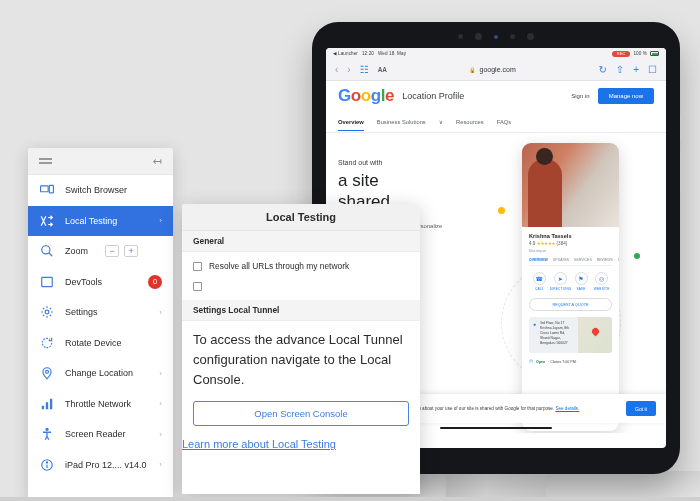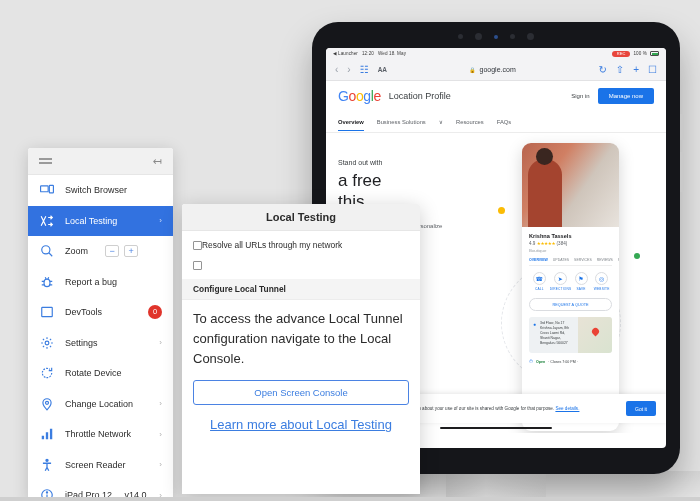--- a/index.html
+++ b/index.html
@@ -60,21 +60,21 @@
   .sf-ico.act { color:#3b7de0; }
   .sf-aa { font-size:6.5px; color:#5b6068; font-weight:bold; }
   .sf-url { flex:1; display:flex; align-items:center; justify-content:center; gap:3px;
       font-size:7px; color:#30343a; }
   .lockico { font-size:5.5px; color:#4a4e55; }
   .sf-right { display:flex; gap:9px; align-items:center; }
 
   
   .g-head { height:30px; background:#fff; display:flex; align-items:center;
       padding:0 12px; gap:8px; }
-  .g-logo { font-size:14px; font-weight:normal; letter-spacing:-0.4px; }
+  .g-logo { font-size:17px; font-weight:bold; letter-spacing:-0.4px; }
   .g-logo .b{color:#4285f4}.g-logo .r{color:#ea4335}.g-logo .y{color:#fbbc05}.g-logo .g{color:#34a853}
   .g-title { font-size:9px; color:#3c4043; }
   .g-flex { flex:1; }
   .g-signin { font-size:6px; color:#3c4043; }
   .g-manage { background:#1a73e8; color:#fff; font-size:6px; border-radius:2px;
       padding:5px 11px; }
 
   .g-nav { height:22px; background:#fff; display:flex; align-items:center; gap:13px;
       padding:0 12px; border-bottom:1px solid #ececec; }
   .g-nav span { font-size:5.8px; color:#5f6368; }
@@ -179,35 +179,35 @@
     box-shadow:0 4px 20px rgba(0,0,0,0.2);
     overflow:hidden;
   }
   .md-title { height:27px; background:#f1f1f1; display:flex; align-items:center;
       justify-content:center; font-size:11px; font-weight:bold; color:#2b2b2b;
       border-bottom:1px solid #e6e6e6;}
   .md-sec { height:21px; background:#f4f4f4; display:flex; align-items:center;
       padding:0 11px; font-size:8.4px; font-weight:bold; color:#2b2b2b;
       border-bottom:1px solid #ececec;}
   .md-body { padding:9px 11px 0; }
-  .chk-row { display:flex; align-items:flex-start; margin-bottom:9px;}
+  .chk-row { display:flex; align-items:flex-start; gap:7px; margin-bottom:9px;}
   .chkbox { width:9px;height:9px; border:1px solid #949494; border-radius:1px;
       background:#fff; margin-top:1px; flex:none;}
   .chk-lbl { font-size:8.4px; color:#2b2b2b; line-height:1.3;}
   .note { border:1px solid #d9d0b4; border-left:3px solid #9a8232; border-radius:2px;
       padding:8px 9px; margin:0 0 9px 11px; width:213px; }
   .note p { font-size:8.4px; line-height:1.6; color:#2b2b2b;}
   .note b { font-weight:bold; }
   .note a { color:#3b7de0; text-decoration:underline;}
   .md-sec2 { margin-top:3px; }
   .md-para { font-size:13px; line-height:1.55; color:#2b2b2b; padding:9px 11px 0;}
   .md-btn { margin:11px 11px 0; border:1px solid #4b83e3; border-radius:3px;
       color:#3b7de0; font-size:9.5px; text-align:center; padding:6px 0; background:#fff;
       font-family:inherit; width:216px;}
-  .md-link { text-align:center; margin-top:12px; font-size:13px;}
+  .md-link { text-align:left; margin-top:12px; font-size:11px;}
   .md-link a { color:#3b7de0; text-decoration:underline;}
 </style>
 </head>
 <body>
 
 <div id="stage">
 
   <div class="desk-shadow"></div>
   <div class="stand"></div>
 
@@ -267,22 +267,22 @@
         <span class="sel">Overview</span>
         <span>Business Solutions</span>
         <span>∨</span>
         <span>Resources</span>
         <span>FAQs</span>
       </div>
 
       <div class="hero">
         <div class="hero-txt">
           <div class="hero-kicker">Stand out with</div>
-          <div class="hero-h1">a free</div>
-          <div class="hero-h1">this</div>
+          <div class="hero-h1">a site</div>
+          <div class="hero-h1">shared</div>
           <div class="hero-p">Search and Business Profile ersonalize your d more.</div>
         </div>
 
         <div class="ring"></div>
         <div class="dot dotY"></div>
         <div class="dot dotG"></div>
         <div class="dot dotY2"></div>
         <div class="dot dotG2"></div>
 
         <div class="phone">
@@ -385,30 +385,20 @@
               <path d="M15 15l6 6"></path>
           </svg>
         </span>
         <span class="lbl" style="flex:none">Zoom</span>
         <span class="zoombtns">
           <span class="zoombtn">−</span>
           <span class="zoombtn">+</span>
         </span>
       </div>
 
-      <div class="sb-item">
-        <span class="ic">
-          <svg class="ic-svg" viewBox="0 0 24 24" fill="none" stroke="currentColor" stroke-width="2">
-            <rect x="7" y="7" width="10" height="13" rx="5"></rect>
-              <path d="M9 4l1.5 3M15 4l-1.5 3M3 11h4M17 11h4M3 17h4M17 17h4"></path>
-          </svg>
-        </span>
-        <span class="lbl">Report a bug</span>
-        <span class="arr"></span>
-      </div>
 
       <div class="sb-item">
         <span class="ic">
           <svg class="ic-svg" viewBox="0 0 24 24" fill="none" stroke="currentColor" stroke-width="2">
             <rect x="3" y="4" width="18" height="16" rx="1"></rect>
           </svg>
         </span>
         <span class="lbl">DevTools</span>
         <span class="badge">0</span>
       </div>
@@ -479,36 +469,37 @@
         </span>
         <span class="lbl">iPad Pro 12.... v14.0</span>
         <span class="arr">›</span>
       </div>
 
     </div>
   </div>
 
   <div class="modal">
     <div class="md-title">Local Testing</div>
+    <div class="md-sec">General</div>
 
     <div class="md-body">
       <div class="chk-row">
         <span class="chkbox"></span>
         <span class="chk-lbl">Resolve all URLs through my network</span>
       </div>
     </div>
 
 
     <div class="md-body" style="padding-top:0">
       <div class="chk-row">
         <span class="chkbox"></span>
       </div>
     </div>
 
-    <div class="md-sec md-sec2">Configure Local Tunnel</div>
+    <div class="md-sec md-sec2">Settings Local Tunnel</div>
     <div class="md-para">To access the advance Local Tunnel configuration navigate to the Local Console.</div>
     <button class="md-btn">Open Screen Console</button>
     <div class="md-link">
       <a href="#">Learn more about Local Testing</a>
     </div>
   </div>
 
   <div class="desk-line"></div>
 </div>
 

